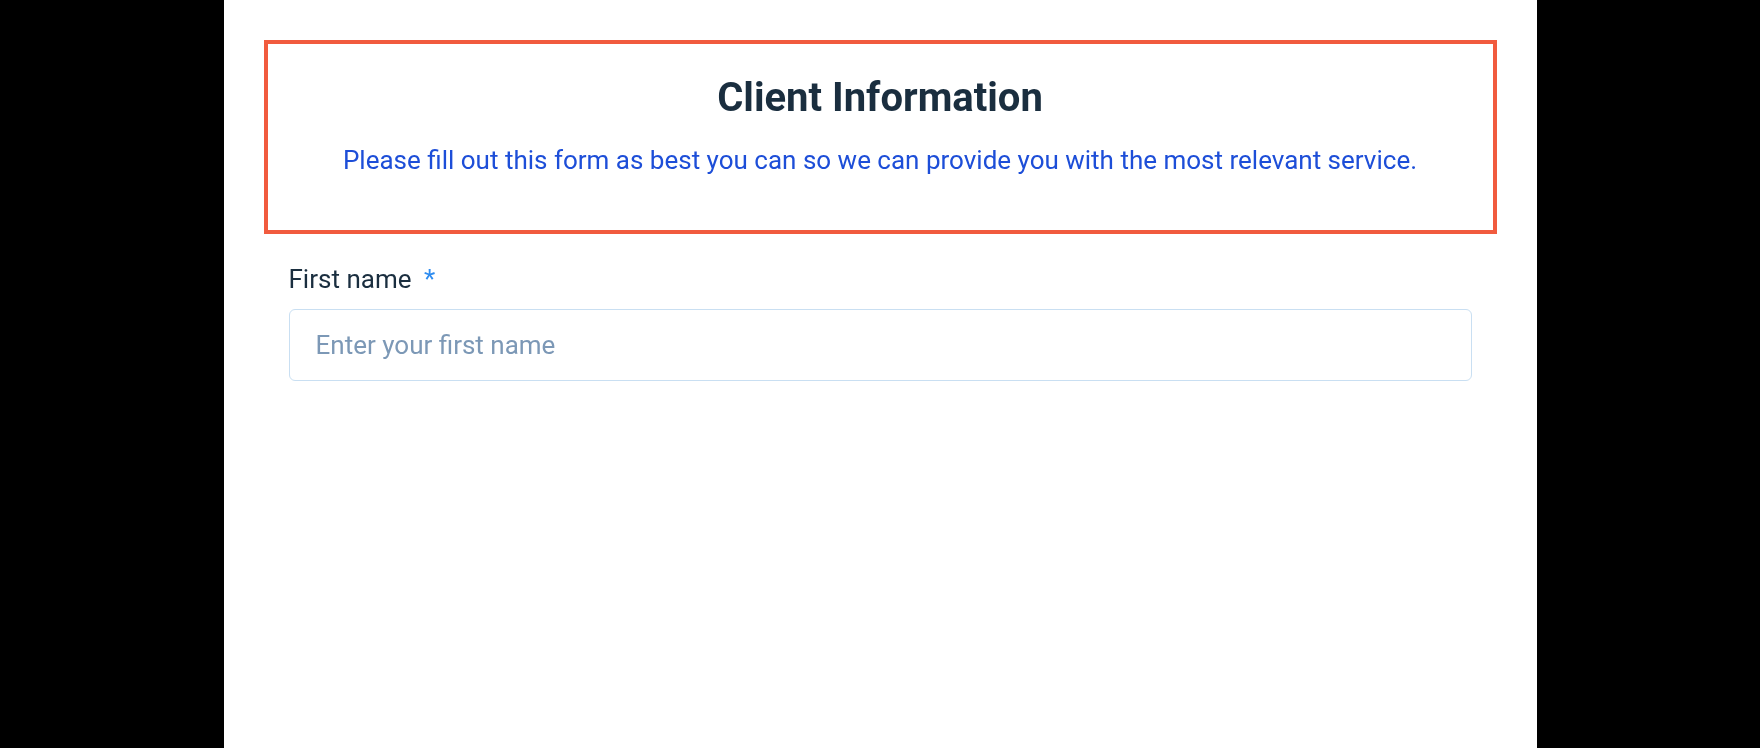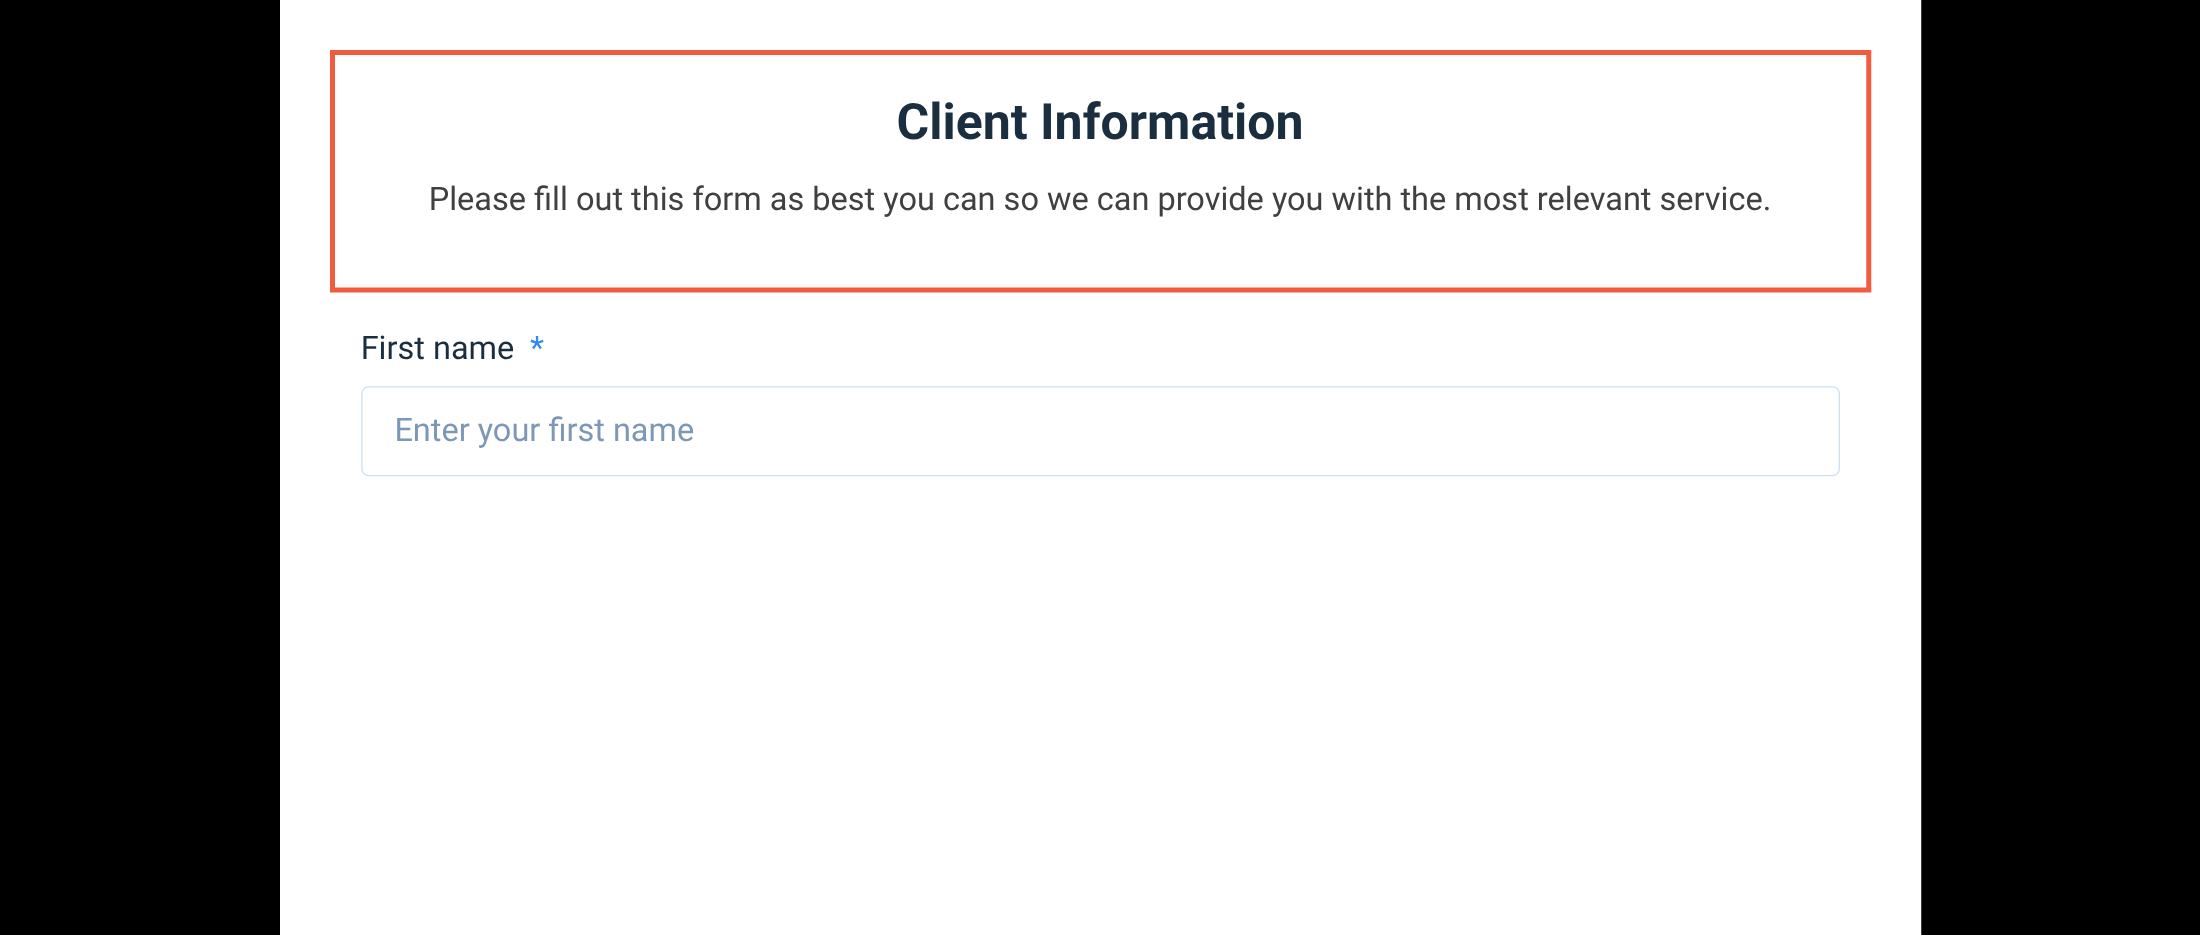--- a/index.html
+++ b/index.html
@@ -28,21 +28,21 @@
       padding: 30px 40px 50px 40px;
       text-align: center;
     }
     .form-title {
       color: #1a2e3f;
       font-size: 40px;
       font-weight: 700;
       margin-bottom: 20px;
     }
     .form-description {
-      color: #404040;
+      color: #1d4ed8;
       font-size: 26px;
       font-weight: 400;
       line-height: 1.5;
     }
     .form-fields {
       padding: 0 65px;
     }
     .field-group {
       margin-bottom: 51px;
     }

